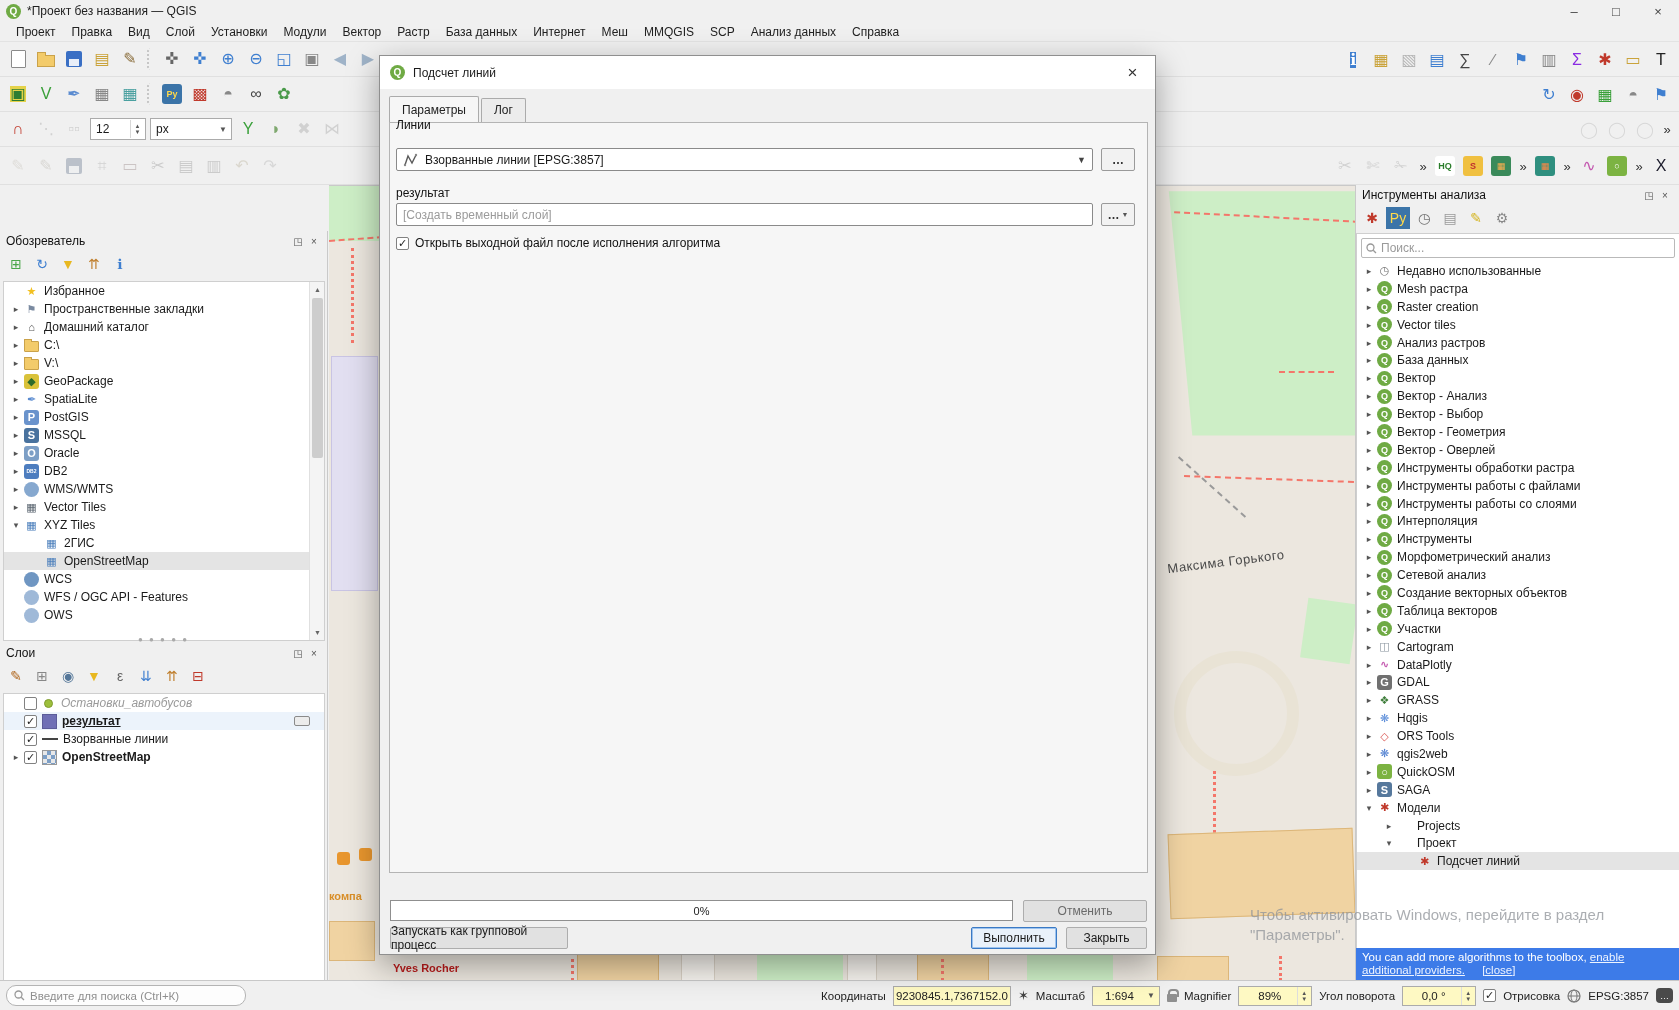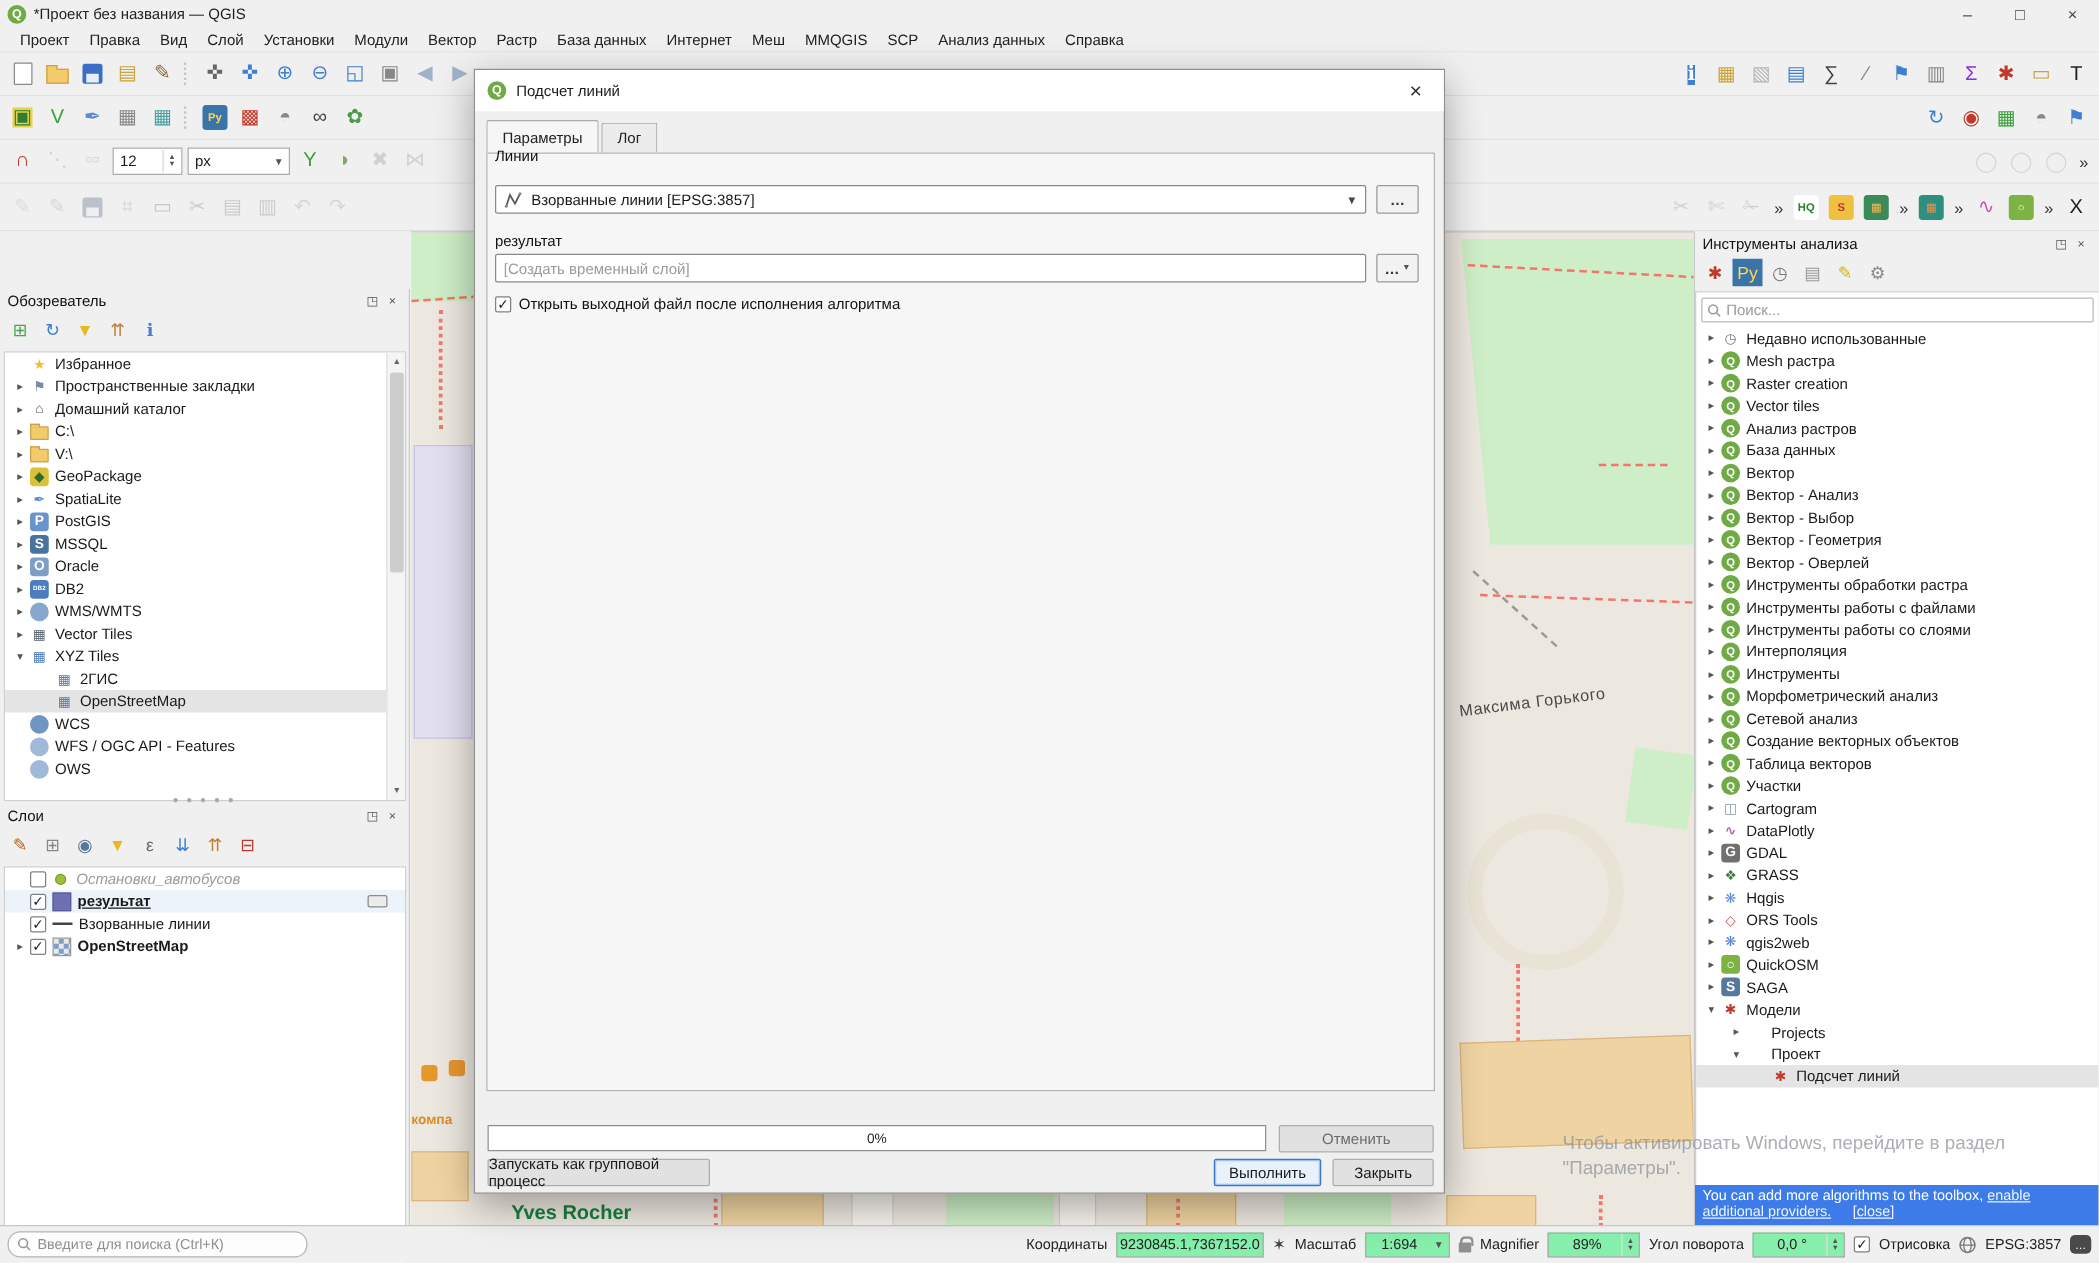--- a/index.html
+++ b/index.html
@@ -109,21 +109,21 @@
   .chkrow { position:absolute; left:16px; display:flex; align-items:center; gap:6px; color:#111; }
   .progress { position:absolute; left:10px; width:623px; height:21px; background:#fff; border:1px solid #8f8f8f; display:flex; align-items:center; justify-content:center; font-size:11px; color:#222; }
   .btn { background:#e1e1e1; border:1px solid #adadad; border-radius:2px; display:flex; align-items:center; justify-content:center; color:#1a1a1a; position:absolute; height:22px; }
   .btn.focused { border:1px solid #3a79c4; box-shadow:inset 0 0 0 1px #9cc3ef; background:#e9f1fa; }
   .btn.dim { color:#6b6b6b; }
 
   
   .status { position:absolute; left:0; top:980px; width:100%; height:30px; background:#f0f0f0; border-top:1px solid #c8c8c8; display:flex; align-items:center; padding:0 6px; gap:7px; font-size:11.5px; color:#222; }
   .ssearch { width:240px; height:21px; border:1px solid #b4b4b4; border-radius:10px; background:#fdfdfd; display:flex; align-items:center; padding-left:7px; gap:5px; color:#8f8f8f; }
   .sgrow { flex:1; }
-  .sbox { height:20px; background:#86efac; border:1px solid #ababab; display:flex; align-items:center; justify-content:center; padding:0 5px; }
+  .sbox { height:20px; background:#fef9c3; border:1px solid #ababab; display:flex; align-items:center; justify-content:center; padding:0 5px; }
   .sspin { position:relative; padding-right:16px; }
   .sspin .ud { position:absolute; right:1px; top:0; width:13px; height:18px; display:flex; flex-direction:column; align-items:center; justify-content:center; font-size:6px; color:#555; border-left:1px solid #ddd; }
   .scombo { position:relative; padding-right:18px; }
   .scombo .ca { position:absolute; right:4px; font-size:8px; color:#555; }
   .lock { width:10px; height:8px; background:#8f8f8f; border-radius:1px; position:relative; margin-top:5px; }
   .lock::before { content:""; position:absolute; top:-5px; left:1px; width:7px; height:6px; border:2px solid #8f8f8f; border-bottom:none; border-radius:4px 4px 0 0; }
   .bubble { width:17px; height:15px; background:#4a4a4a; border-radius:4px; color:#fff; font-size:9px; display:flex; align-items:center; justify-content:center; }
 
   
   .watermark { position:absolute; left:1250px; top:903px; z-index:40; color:#8f9399; opacity:.75; pointer-events:none; }
@@ -464,21 +464,21 @@
     <div class="mabs osm-bldg" style="left:248px;top:766px;width:82px;height:29px;"></div>
     <div class="mabs osm-bldg" style="left:588px;top:768px;width:72px;height:27px;"></div>
     <div class="mabs osm-bldg" style="left:828px;top:770px;width:72px;height:25px;"></div>
     <div class="mabs osm-green" style="left:428px;top:766px;width:86px;height:29px;"></div>
     <div class="mabs osm-green" style="left:698px;top:766px;width:86px;height:29px;"></div>
     <div class="mabs" style="left:352px;top:766px;width:34px;height:29px;background:#f6f3ee;border-left:1px solid #d8d0c4;border-right:1px solid #d8d0c4;"></div>
     <div class="mabs" style="left:518px;top:766px;width:30px;height:29px;background:#f6f3ee;border-left:1px solid #d8d0c4;border-right:1px solid #d8d0c4;"></div>
     <div class="mabs dotredv" style="left:242px;top:766px;height:29px;"></div>
     <div class="mabs dotredv" style="left:612px;top:766px;height:29px;"></div>
     <div class="mabs dotredv" style="left:950px;top:770px;height:25px;"></div>
-    <div class="mabs" style="left:80px;top:776px;color:#15803d;font-weight:bold;font-size:16px;">Yves Rocher</div>
+    <div class="mabs" style="left:64px;top:776px;color:#b91c1c;font-weight:bold;font-size:11px;">Yves Rocher</div>
   </div>
 
   <div class="dock dock-left">
 
     <div style="position:absolute;left:0;top:0;width:328px;height:412px;">
       <div class="panel-hdr">
         <span>Обозреватель</span>
         <span class="sp"></span>
         <span class="phb">◳</span>
         <span class="phb">×</span>

